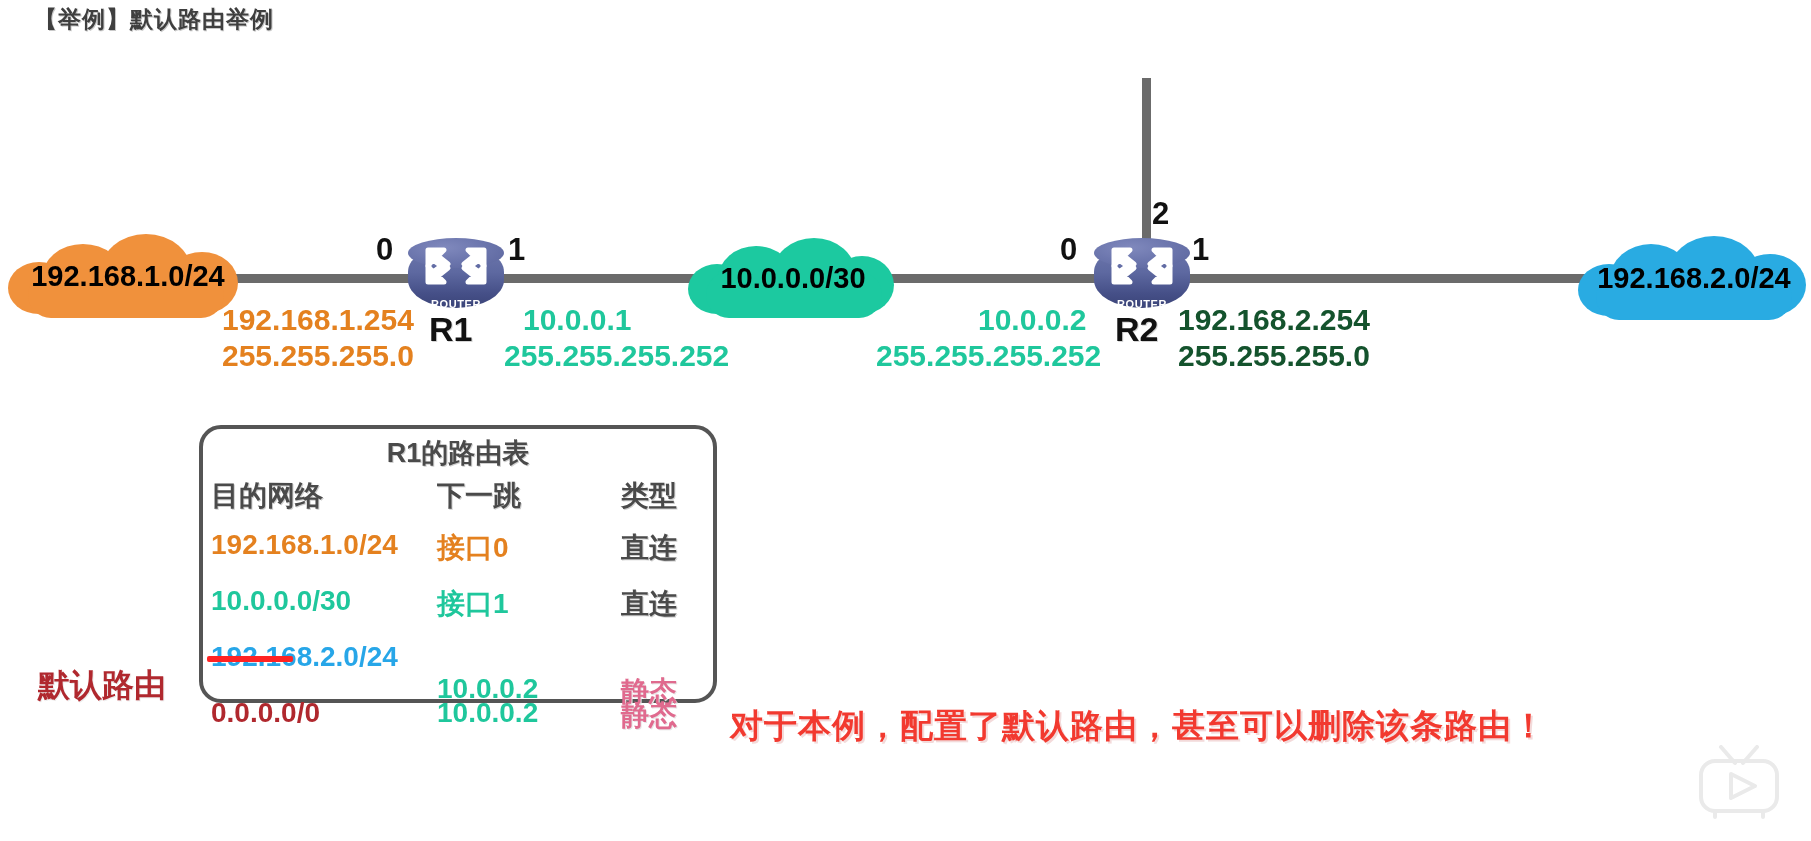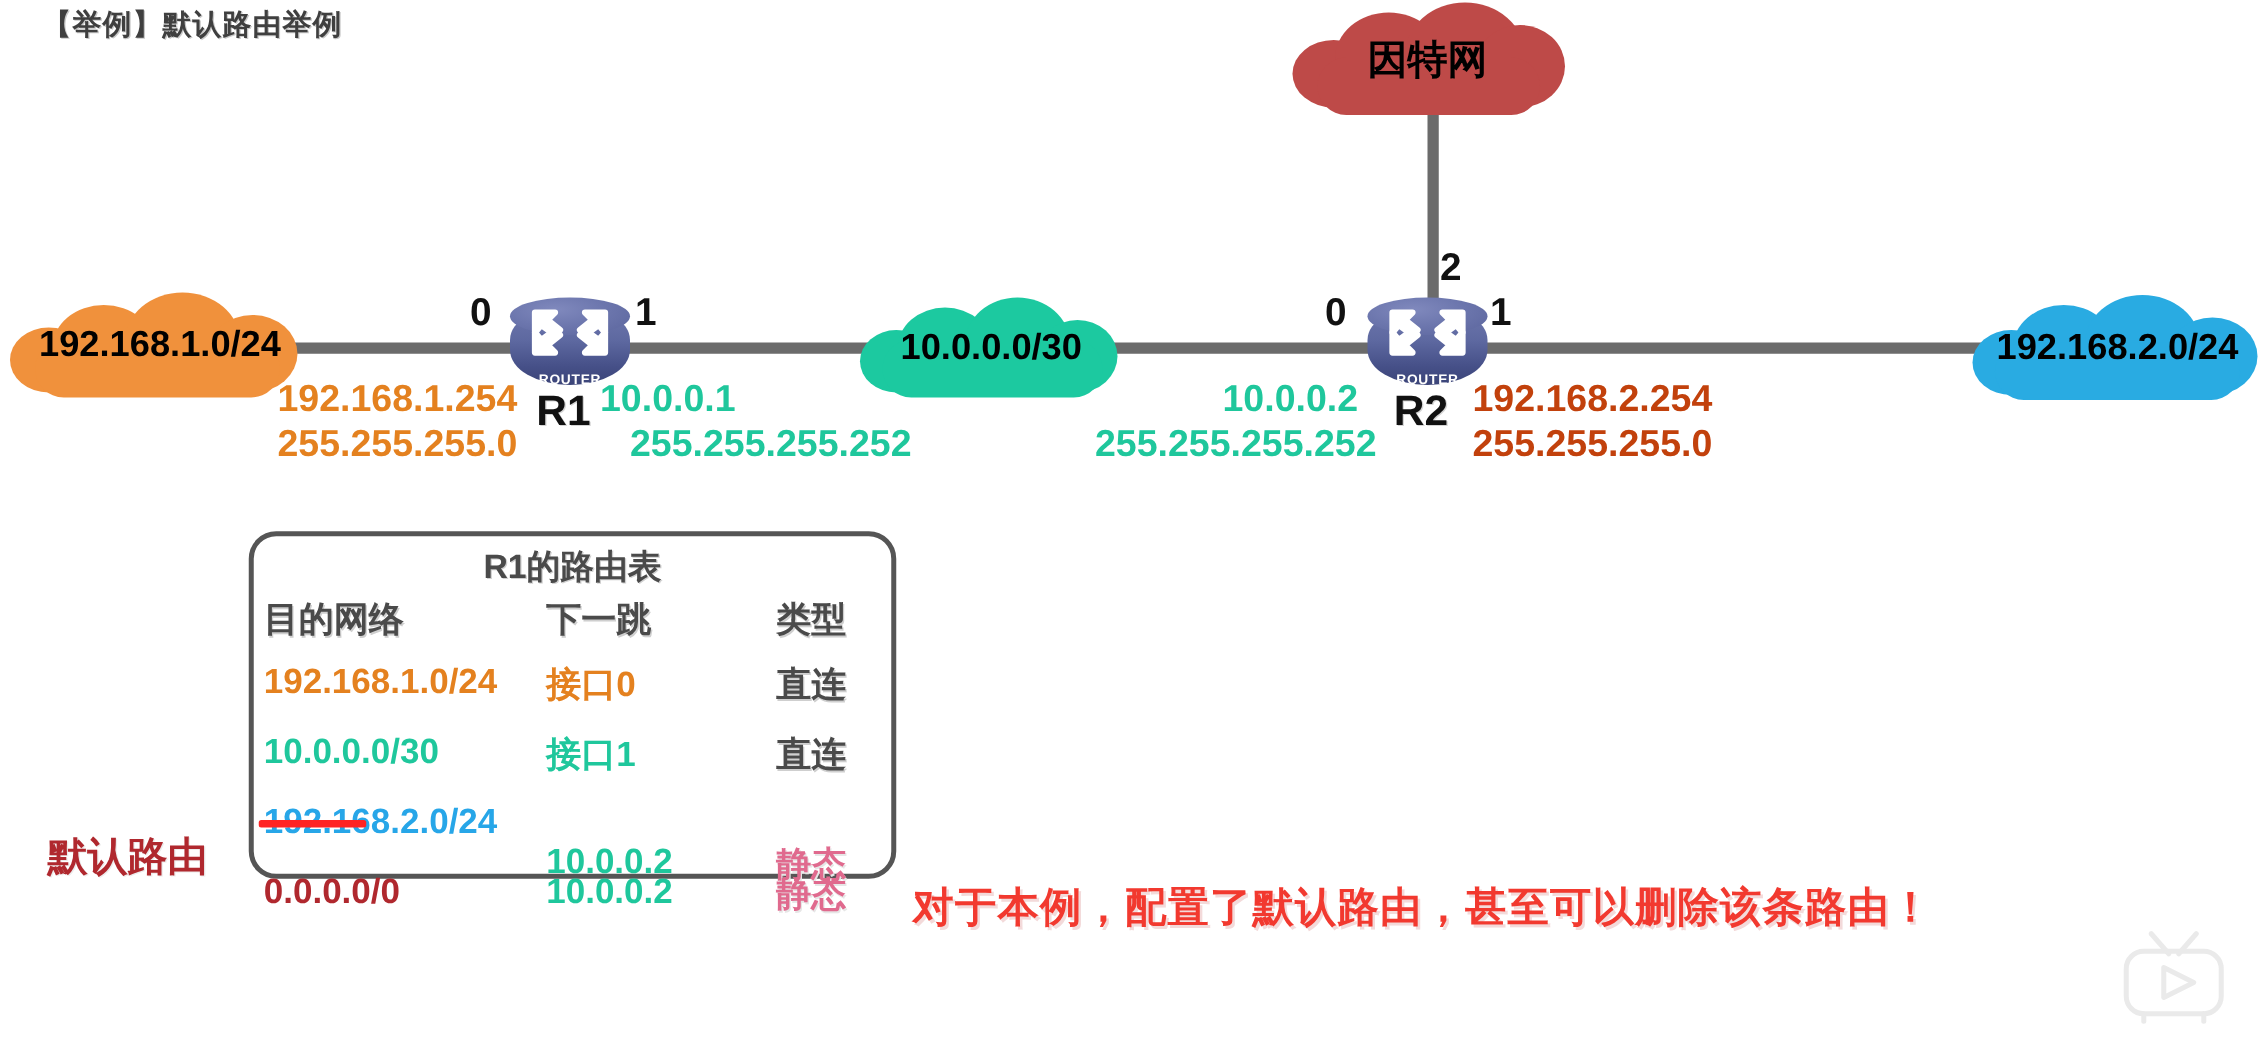--- a/index.html
+++ b/index.html
@@ -57,21 +57,21 @@
     text-shadow:1px 1px 0 #d5d5d5;white-space:nowrap;
   }
   .port{
     position:absolute;font-size:31px;font-weight:bold;color:#111;white-space:nowrap;
   }
 
   
   .iplabel{position:absolute;font-size:30px;font-weight:bold;white-space:nowrap;line-height:36px;}
   .c-orange{color:#e4811f;}
   .c-teal{color:#1fc79c;}
-  .c-blue{color:#c2410c;}
+  .c-blue{color:#14532d;}
 
   
   #table{
     position:absolute;left:199px;top:425px;width:518px;height:278px;
     border:4px solid #555;border-radius:22px;background:#fff;box-sizing:border-box;
   }
   #table .tcap{
     position:absolute;left:0;top:6px;width:100%;text-align:center;
     font-size:27px;font-weight:bold;color:#4a4a4a;text-shadow:1px 1px 0 #cfcfcf;
   }
@@ -109,28 +109,20 @@
 <div id="stage">
 
   <div class="abs" id="title">【举例】默认路由举例</div>
 
   <div class="wire wire-h abs" style="left:170px;top:274px;width:258px;"></div>
   <div class="wire wire-h abs" style="left:480px;top:274px;width:300px;"></div>
   <div class="wire wire-h abs" style="left:880px;top:274px;width:236px;"></div>
   <div class="wire wire-h abs" style="left:1178px;top:274px;width:420px;"></div>
   <div class="wire wire-v abs" style="left:1142px;top:78px;height:176px;"></div>
 
-  <div class="cloud" style="left:1028px;top:2px;width:228px;height:92px;">
-    <div class="puff" style="left:6px;top:30px;width:66px;height:54px;background:#be4a48;"></div>
-    <div class="puff" style="left:40px;top:8px;width:86px;height:74px;background:#be4a48;"></div>
-    <div class="puff" style="left:96px;top:0px;width:96px;height:84px;background:#be4a48;"></div>
-    <div class="puff" style="left:152px;top:18px;width:72px;height:66px;background:#be4a48;"></div>
-    <div class="puff" style="left:26px;top:44px;width:178px;height:46px;background:#be4a48;border-radius:30px;"></div>
-    <div class="cloudlabel" style="font-size:32px;">因特网</div>
-  </div>
 
   <div class="cloud" style="left:8px;top:232px;width:234px;height:88px;">
     <div class="puff" style="left:0px;top:30px;width:62px;height:52px;background:#f0913c;"></div>
     <div class="puff" style="left:34px;top:12px;width:82px;height:68px;background:#f0913c;"></div>
     <div class="puff" style="left:92px;top:2px;width:92px;height:78px;background:#f0913c;"></div>
     <div class="puff" style="left:158px;top:20px;width:72px;height:62px;background:#f0913c;"></div>
     <div class="puff" style="left:20px;top:40px;width:196px;height:46px;background:#f0913c;border-radius:28px;"></div>
     <div class="cloudlabel" style="font-size:29px;padding-left:6px;box-sizing:border-box;">192.168.1.0/24</div>
   </div>
 
@@ -164,21 +156,21 @@
       </g>
     </svg>
     <div class="rtext">ROUTER</div>
   </div>
   <div class="router-name" style="left:429px;top:310px;">R1</div>
   <div class="port" style="left:376px;top:232px;">0</div>
   <div class="port" style="left:508px;top:232px;">1</div>
 
   <div class="iplabel c-orange" style="left:222px;top:302px;">192.168.1.254</div>
   <div class="iplabel c-orange" style="left:222px;top:338px;">255.255.255.0</div>
-  <div class="iplabel c-teal" style="left:480px;top:302px;">10.0.0.1</div>
+  <div class="iplabel c-teal" style="left:523px;top:302px;">10.0.0.1</div>
   <div class="iplabel c-teal" style="left:504px;top:338px;">255.255.255.252</div>
 
   <div class="router" style="left:1094px;top:238px;">
     <div class="body"></div>
     <div class="top"></div>
     <svg class="glyph" viewBox="0 0 76 44">
       <g fill="#ffffff" stroke="#ffffff" stroke-width="5" stroke-linejoin="round" stroke-linecap="round">
         <path d="M10 6 L26 6 L20 12 L30 20 L26 24 L15 16 L10 22 Z" fill="#fff"></path>
         <path d="M66 6 L50 6 L56 12 L46 20 L50 24 L61 16 L66 22 Z" fill="#fff"></path>
         <path d="M10 38 L26 38 L20 32 L30 24 L26 20 L15 28 L10 22 Z" fill="#fff"></path>

